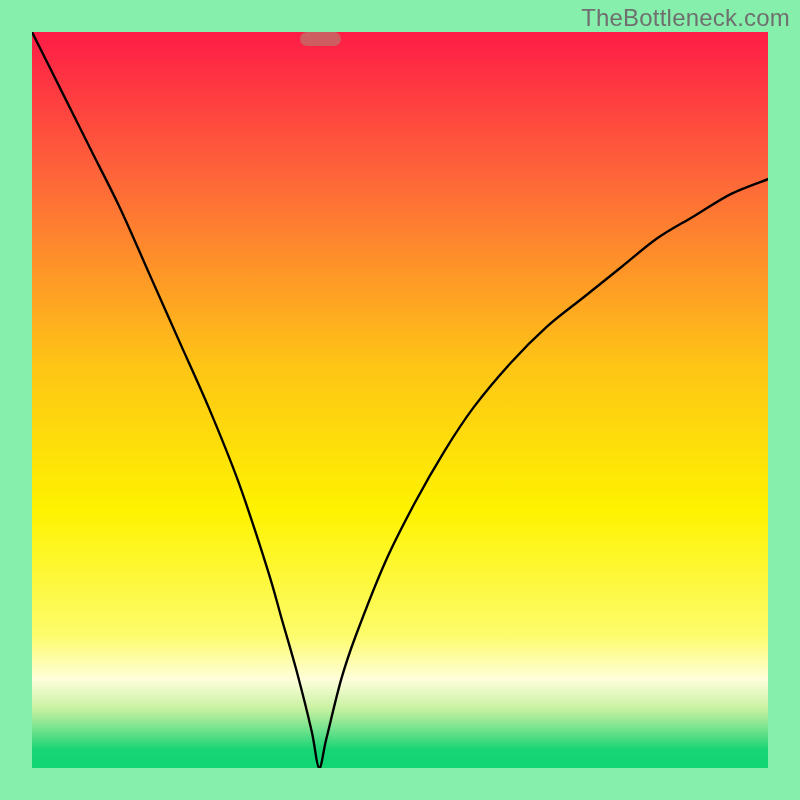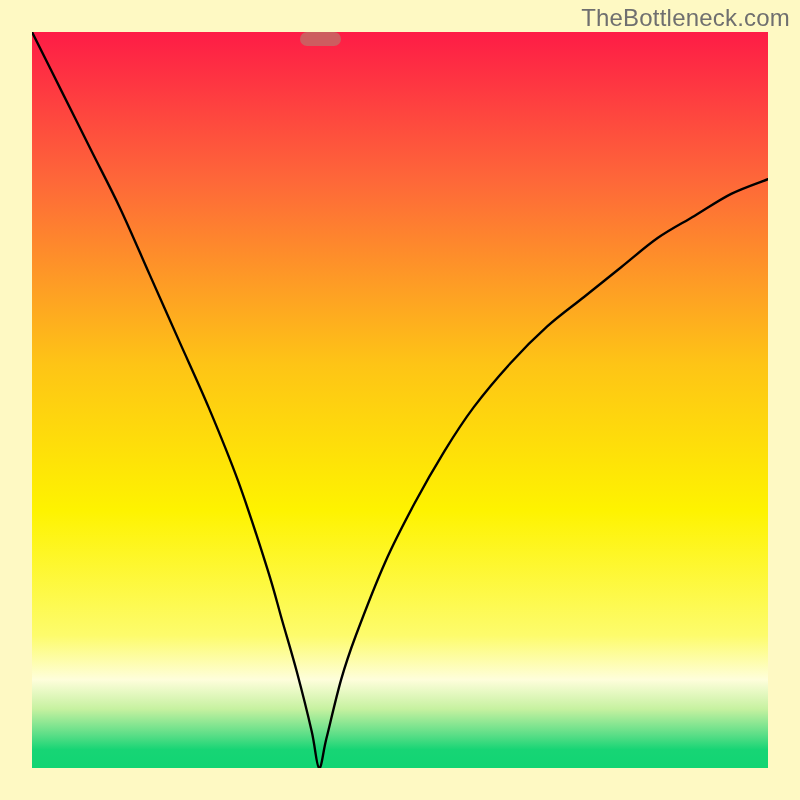--- a/index.html
+++ b/index.html
@@ -7,21 +7,21 @@
     padding: 0;
     width: 800px;
     height: 800px;
     overflow: hidden;
     background: #000;
     font-family: Arial, Helvetica, sans-serif;
   }
   .frame {
     position: absolute;
     inset: 0;
-    background: #fef9c3;
+    background: #86efac;
   }
   .plot {
     position: absolute;
     overflow: hidden;
   }
   .gradient {
     position: absolute;
     inset: 0;
   }
   .watermark {

